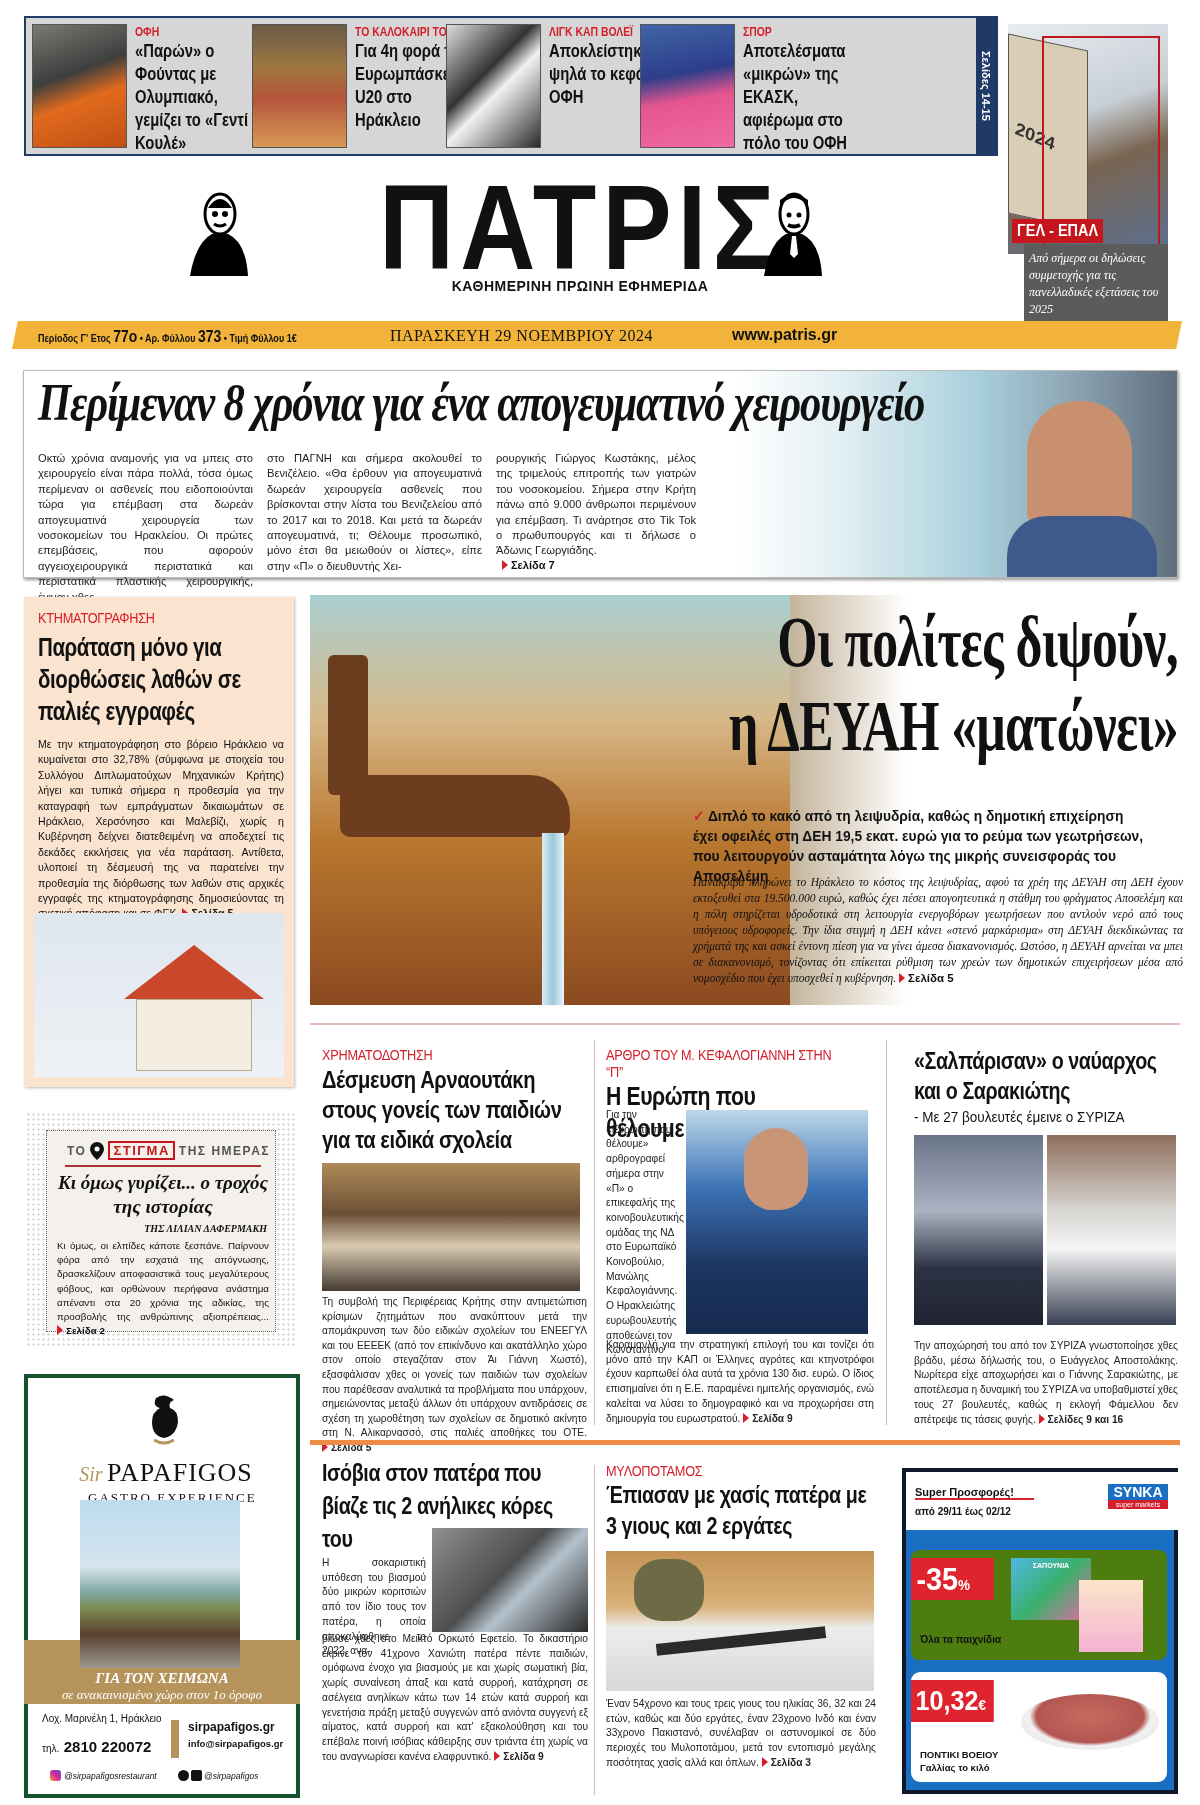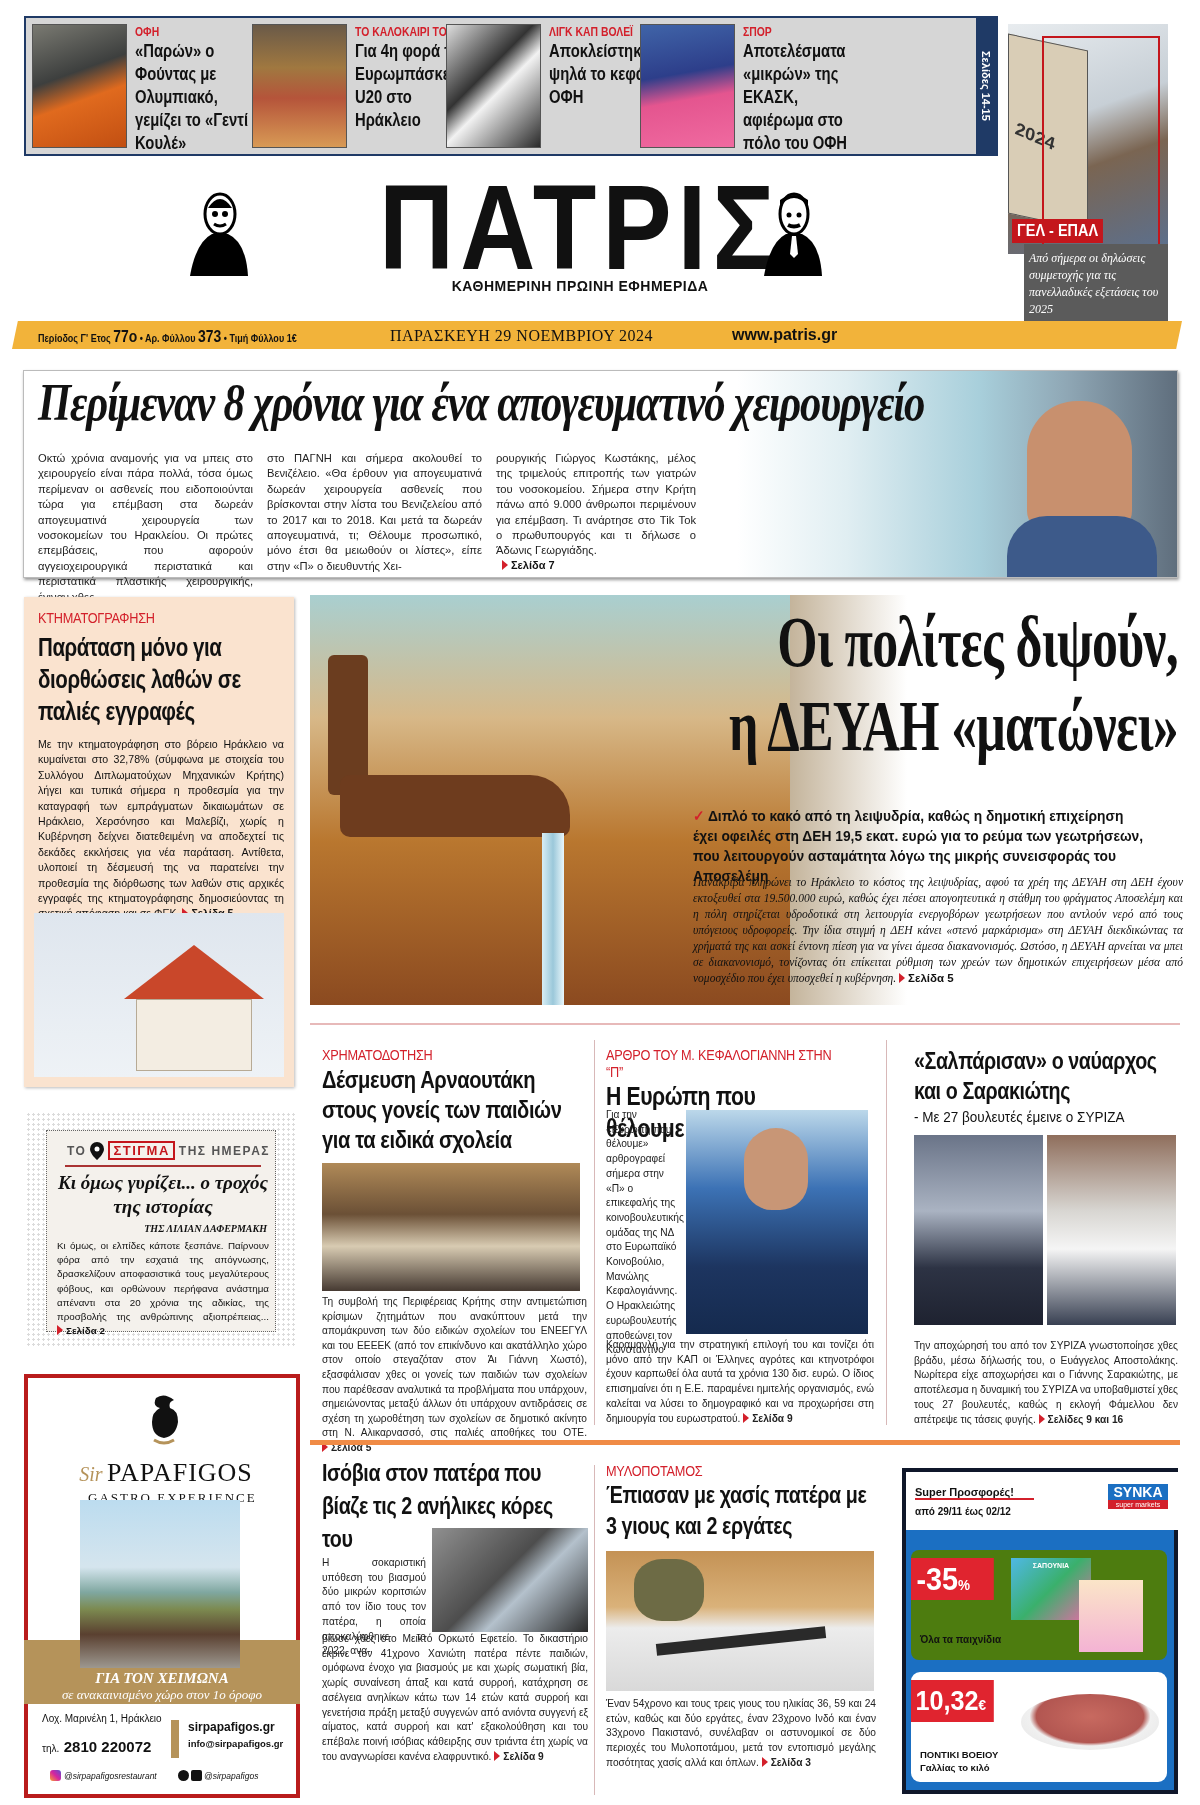--- a/index.html
+++ b/index.html
@@ -38,21 +38,21 @@
 
 #cad{left:24px;top:597px;width:270px;height:490px;background:#fae3cf;box-shadow:1px 1px 3px #bbb}
 
 #main-img{left:310px;top:595px;width:870px;height:410px}
 #main-title{left:548px;top:600px;width:630px;text-align:right;font-size:72px;font-weight:bold;line-height:84px;transform:scaleX(0.72);transform-origin:right;letter-spacing:-1px;font-family:"Liberation Serif",serif}
 #main-sub{left:693px;top:806px;width:490px;font-size:15px;font-weight:bold;line-height:20px;transform:scaleX(0.92);transform-origin:left}
 #main-body{left:693px;top:874px;width:490px;font-family:"Liberation Serif",serif;font-style:italic;font-size:11.5px;line-height:16px;text-align:justify}
 
 #stigma{left:46px;top:1130px;width:230px;height:202px;border:1px dotted #666;background:#f4f1ec}
 
-#ad{left:24px;top:1374px;width:276px;height:424px;border:4px solid #b91c1c;background:#fff}
+#ad{left:24px;top:1374px;width:276px;height:424px;border:4px solid #14532d;background:#fff}
 .sep{background:#d8b8b8;width:1px}
 .hr-orange{height:5px;background:#f08b46}
 </style>
 </head>
 <body>
 
 <div id="topstrip" class="abs">
   <div class="ts-item" style="left:6px">
     <div class="ts-img" style="left:0;background:linear-gradient(160deg,#7a7a72,#3d3f3e 40%,#e06a1e 60%,#c24f12)"></div>
     <div class="ts-text">
@@ -258,21 +258,21 @@
 <div class="abs sep" style="left:594px;top:1465px;height:330px"></div>
 
 <div class="abs" style="left:606px;top:1462px;width:270px">
   <div class="kicker">ΜΥΛΟΠΟΤΑΜΟΣ</div>
   <div class="hl" style="font-size:24px;line-height:31px;width:320px;transform:scaleX(0.82);transform-origin:left">Έπιασαν με χασίς πατέρα με 3 γιους και 2 εργάτες</div>
   <div style="margin-top:10px;width:268px;height:140px;background:linear-gradient(180deg,#c49255,#dab27a 40%,#ececec 55%,#d9d9d9)">
     <div style="position:relative;left:28px;top:8px;width:70px;height:62px;border-radius:40%;background:#6d6b45"></div>
     <div style="position:relative;left:50px;top:22px;width:170px;height:12px;background:#2a2a2a;transform:rotate(-6deg)"></div>
   </div>
   <div style="margin-top:6px;font-size:10.2px;line-height:14.7px;text-align:justify;color:#222">
-    <span>Έναν 54χρονο και τους τρεις γιους του ηλικίας 36, 59 και 24 ετών, καθώς και δύο εργάτες, έναν 23χρονο Ινδό και έναν 33χρονο Πακιστανό, συνέλαβαν οι αστυνομικοί σε δύο περιοχές του Μυλοποτάμου, μετά τον εντοπισμό μεγάλης ποσότητας χασίς αλλά και όπλων.</span>
+    <span>Έναν 54χρονο και τους τρεις γιους του ηλικίας 36, 32 και 24 ετών, καθώς και δύο εργάτες, έναν 23χρονο Ινδό και έναν 33χρονο Πακιστανό, συνέλαβαν οι αστυνομικοί σε δύο περιοχές του Μυλοποτάμου, μετά τον εντοπισμό μεγάλης ποσότητας χασίς αλλά και όπλων.</span>
     <span class="pg">Σελίδα 3</span>
   </div>
 </div>
 
 <div id="ad" class="abs">
   <div style="position:absolute;left:116px;top:16px;width:40px;height:54px">
     <svg width="40" height="54" viewBox="0 0 40 54">
         <path d="M12 4 q8 -6 18 2 q-6 2 -4 8 q8 2 8 14 q-2 14 -14 16 q-12 -2 -12 -16 q0 -10 8 -14 q-8 -2 -4 -10z" fill="#111"></path>
         <path d="M10 46 q10 6 20 0" stroke="#b5935a" stroke-width="3" fill="none"></path>
       </svg>

